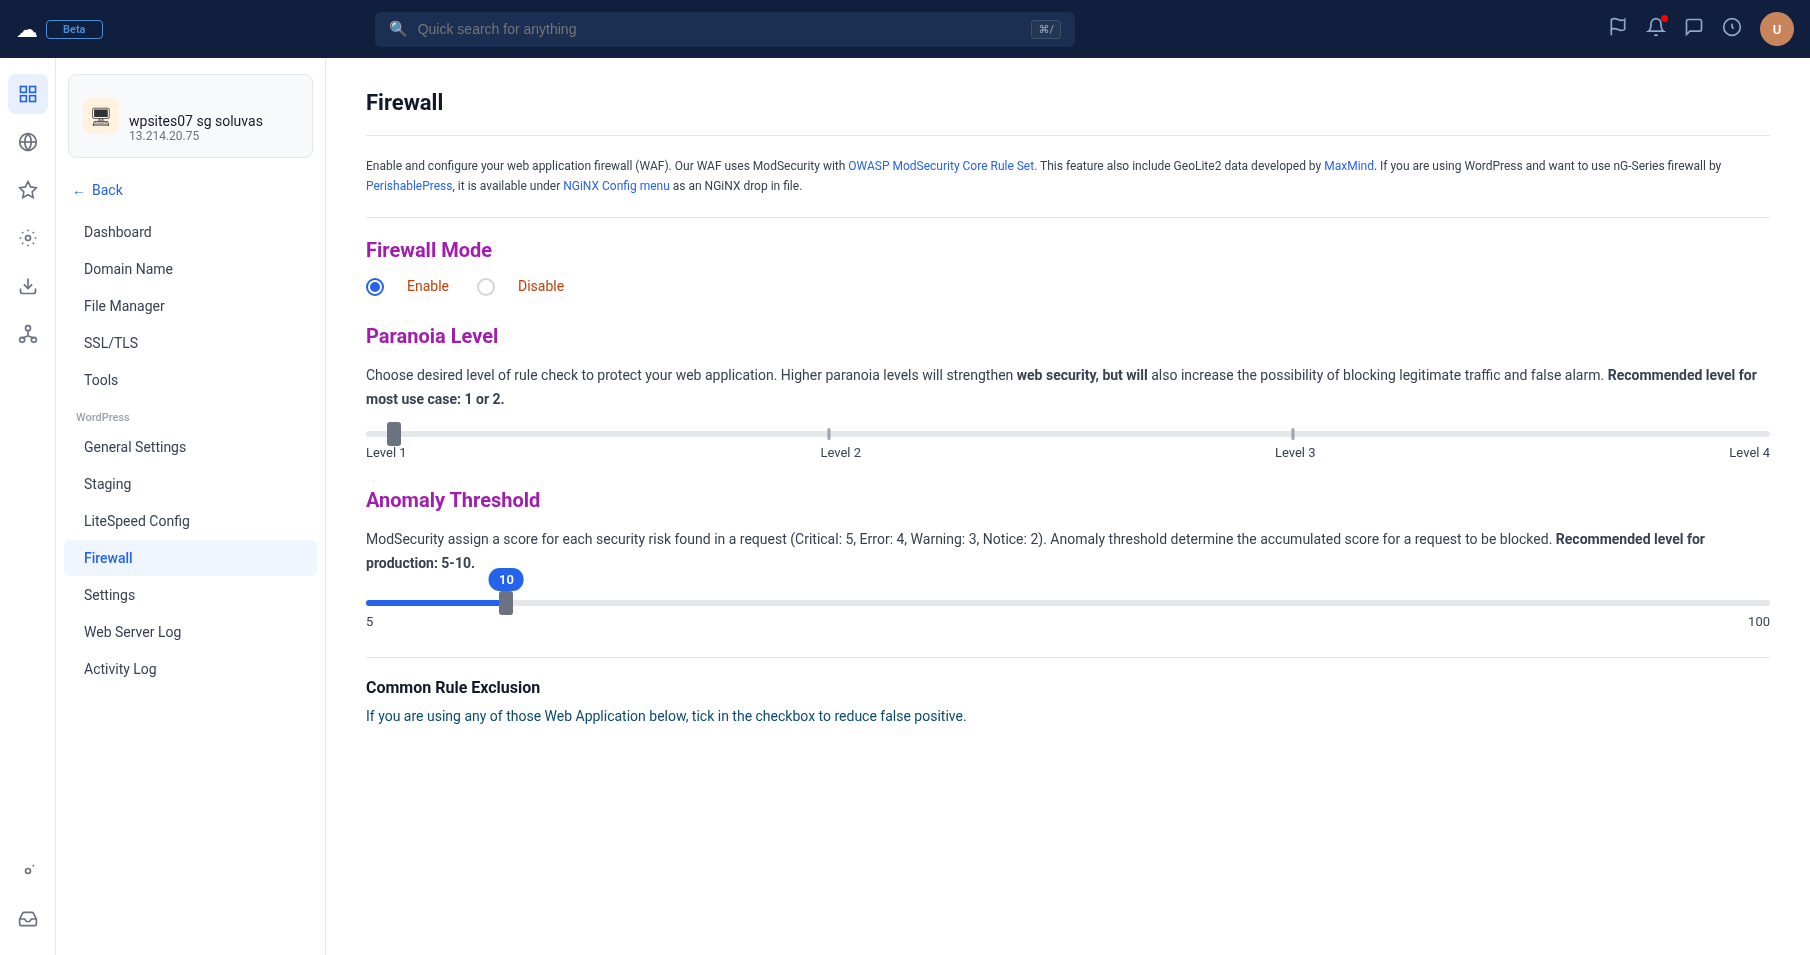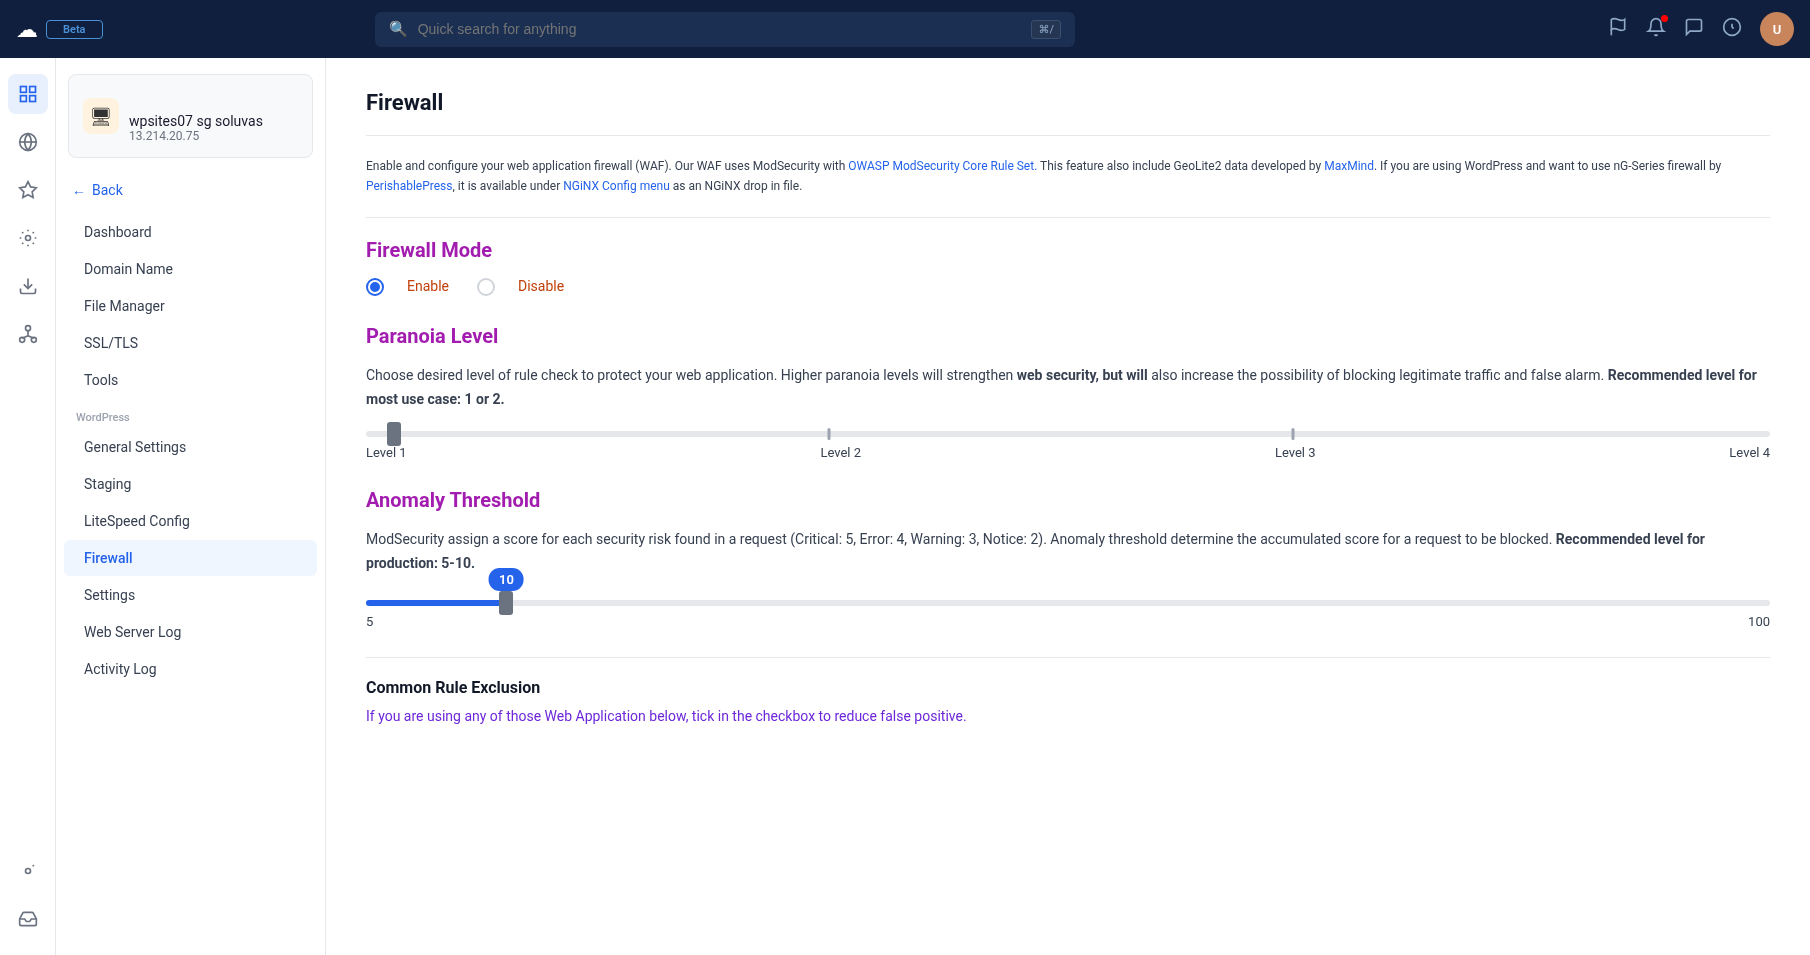--- a/index.html
+++ b/index.html
@@ -324,21 +324,21 @@
     .anomaly-range-labels {
       display: flex;
       justify-content: space-between;
       font-size: 13px;
       color: #374151;
       margin-top: 6px;
     }
 
     
     .cre-title { font-size: 16px; font-weight: 700; color: #111827; margin-bottom: 8px; }
-    .cre-desc { font-size: 14px; color: #6d28d9; line-height: 1.7; }
+    .cre-desc { font-size: 14px; color: #0c4a6e; line-height: 1.7; }
   </style>
 </head>
 <body>
 
 <div class="topnav">
   <div class="topnav-logo">
     <span class="logo-cloud">☁</span>
     <span class="beta-badge">Beta</span>
   </div>
 

